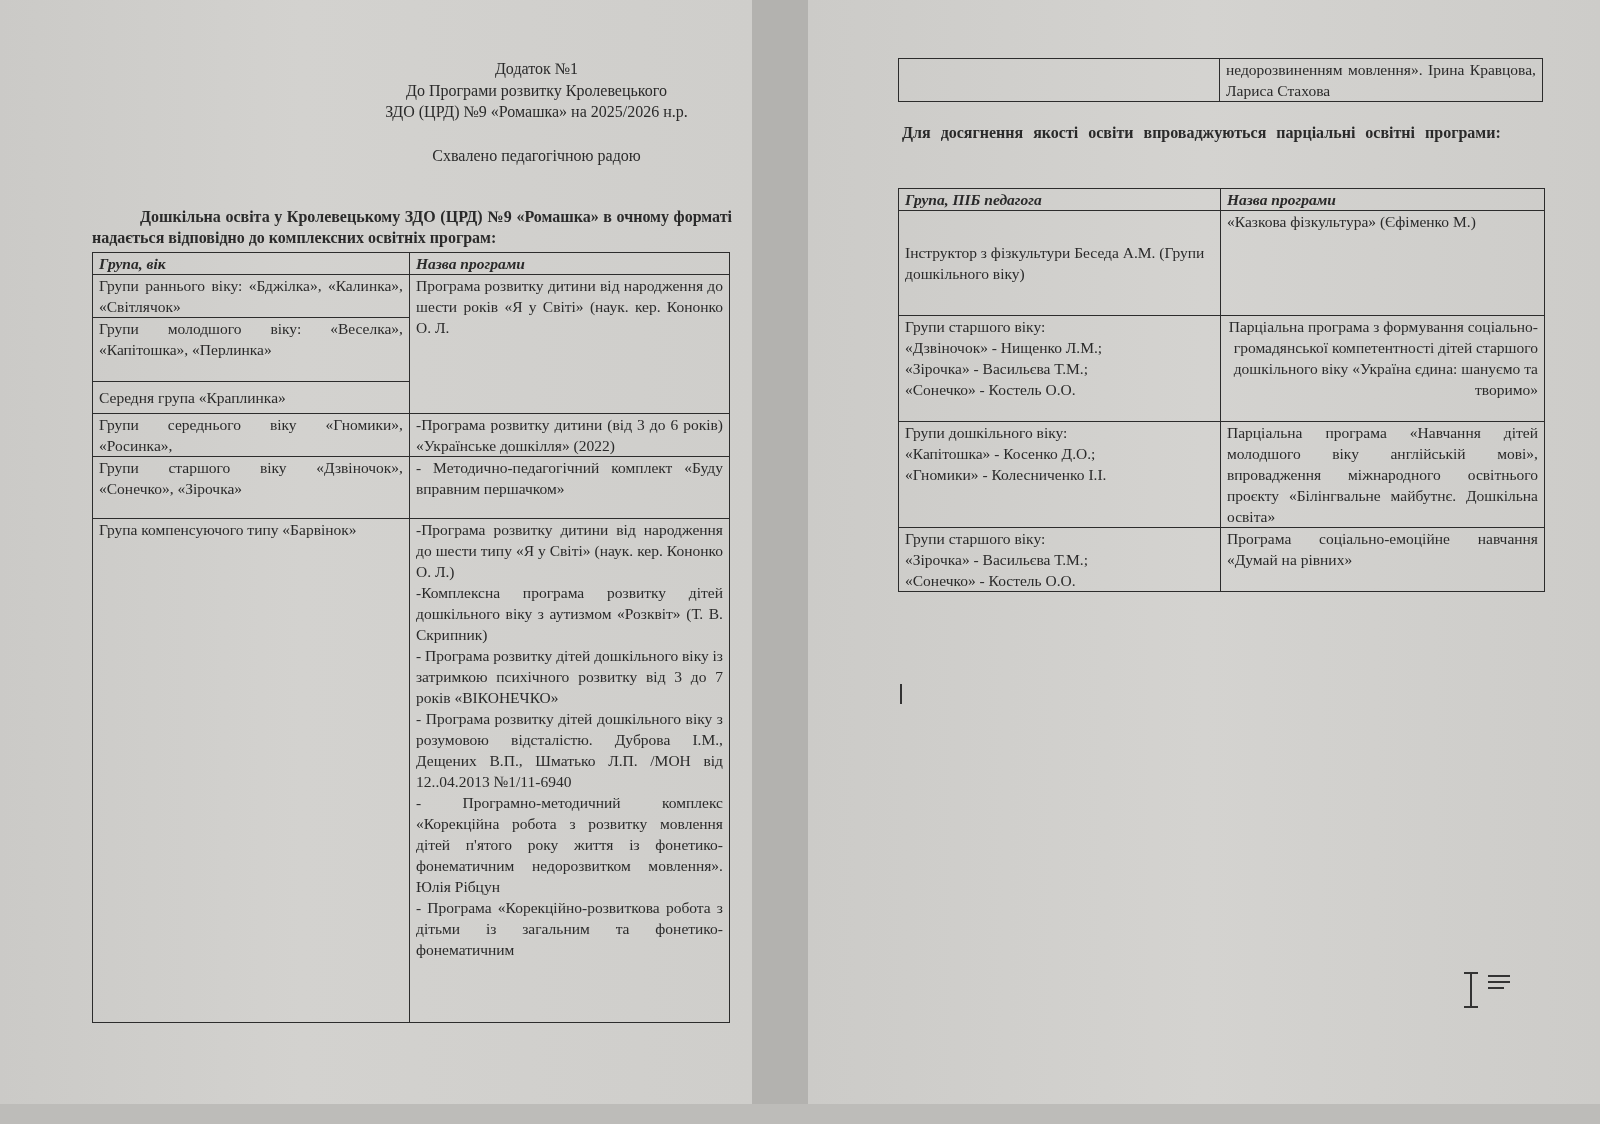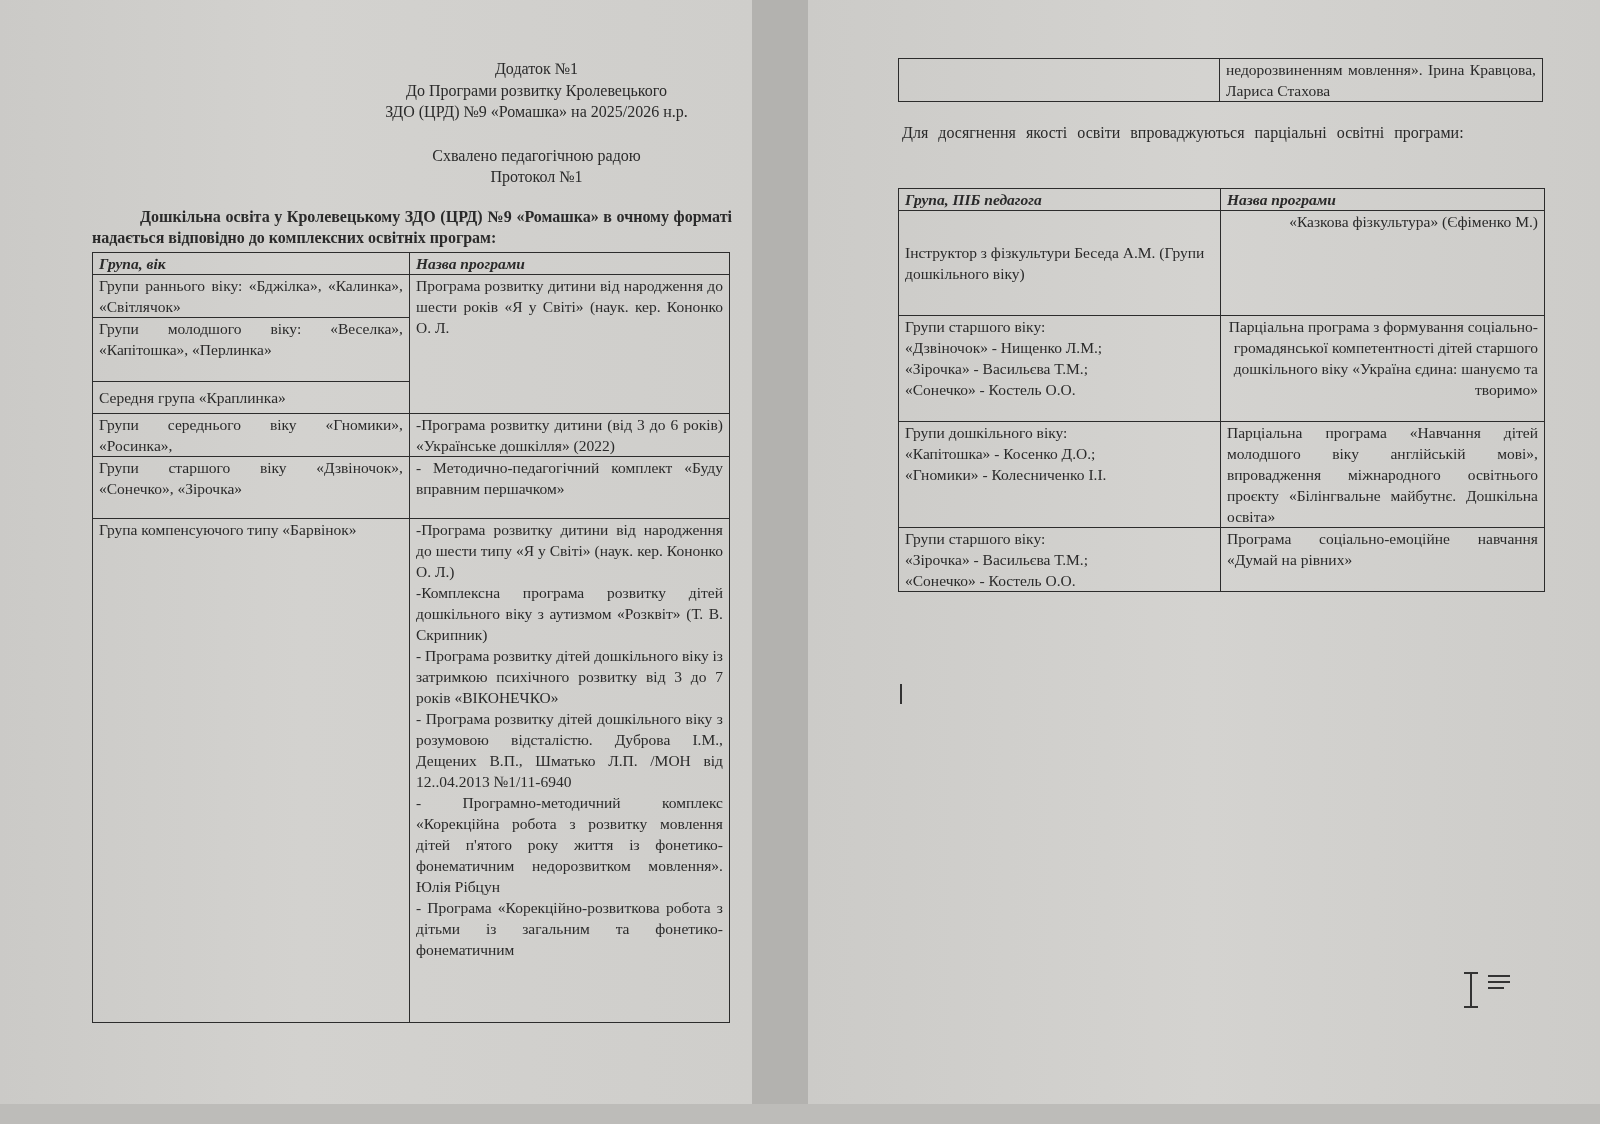--- a/index.html
+++ b/index.html
@@ -44,21 +44,21 @@
     #table-left { left: 92px; top: 252px; width: 637px; }
     #table-left col.c1 { width: 317px; }
     #table-left col.c2 { width: 320px; }
 
     #table-cont { left: 898px; top: 58px; width: 644px; border-radius: 21px; }
     #table-cont col.c1 { width: 321px; }
     #table-cont col.c2 { width: 323px; }
 
     .partial-intro {
       position: absolute; left: 902px; top: 122px; width: 648px;
-      font-size: 16px; line-height: 22px; font-weight: normal; text-align: justify;
+      font-size: 16px; line-height: 22px; font-weight: bold; text-align: justify;
       word-spacing: 6px;
     }
 
     #table-right { left: 898px; top: 188px; width: 646px; }
     #table-right col.c1 { width: 322px; }
     #table-right col.c2 { width: 324px; }
 
     .ibeam {
       position: absolute; left: 1464px; top: 972px; width: 14px; height: 36px;
     }
@@ -76,21 +76,20 @@
 <div class="gap"></div>
 <div class="page" id="page-right"></div>
 <div class="bottom-strip"></div>
 
 <div class="header-block">
   <div>Додаток №1</div>
   <div>До Програми розвитку Кролевецького</div>
   <div>ЗДО (ЦРД) №9 «Ромашка» на 2025/2026 н.р.</div>
   <div class="gap-line"></div>
   <div>Схвалено педагогічною радою</div>
-  <div>Протокол №1</div>
 </div>
 
 <div class="intro">Дошкільна освіта у Кролевецькому ЗДО (ЦРД) №9 «Ромашка» в очному форматі надається відповідно до комплексних освітніх програм:</div>
 
 <table class="doc" id="table-left">
   <colgroup>
       <col class="c1">
       <col class="c2">
     </colgroup>
   <tbody>
@@ -150,21 +149,21 @@
       <col class="c1">
       <col class="c2">
     </colgroup>
   <tbody>
       <tr style="height:22px">
     <th>Група, ПІБ педагога</th>
     <th>Назва програми</th>
   </tr>
   <tr style="height:105px">
     <td style="vertical-align:middle; text-align:left">Інструктор з фізкультури Беседа А.М. (Групи дошкільного віку)</td>
-    <td style="text-align:right">«Казкова фізкультура» (Єфіменко М.)</td>
+    <td style="text-align:left">«Казкова фізкультура» (Єфіменко М.)</td>
   </tr>
   <tr style="height:106px">
     <td style="text-align:left">
       <div>Групи старшого віку:</div>
       <div>«Дзвіночок» - Нищенко Л.М.;</div>
       <div>«Зірочка» - Васильєва Т.М.;</div>
       <div>«Сонечко» - Костель О.О.</div>
     </td>
     <td style="text-align:right">Парціальна програма з формування соціально-громадянської компетентності дітей старшого дошкільного віку «Україна єдина: шануємо та творимо»</td>
   </tr>

